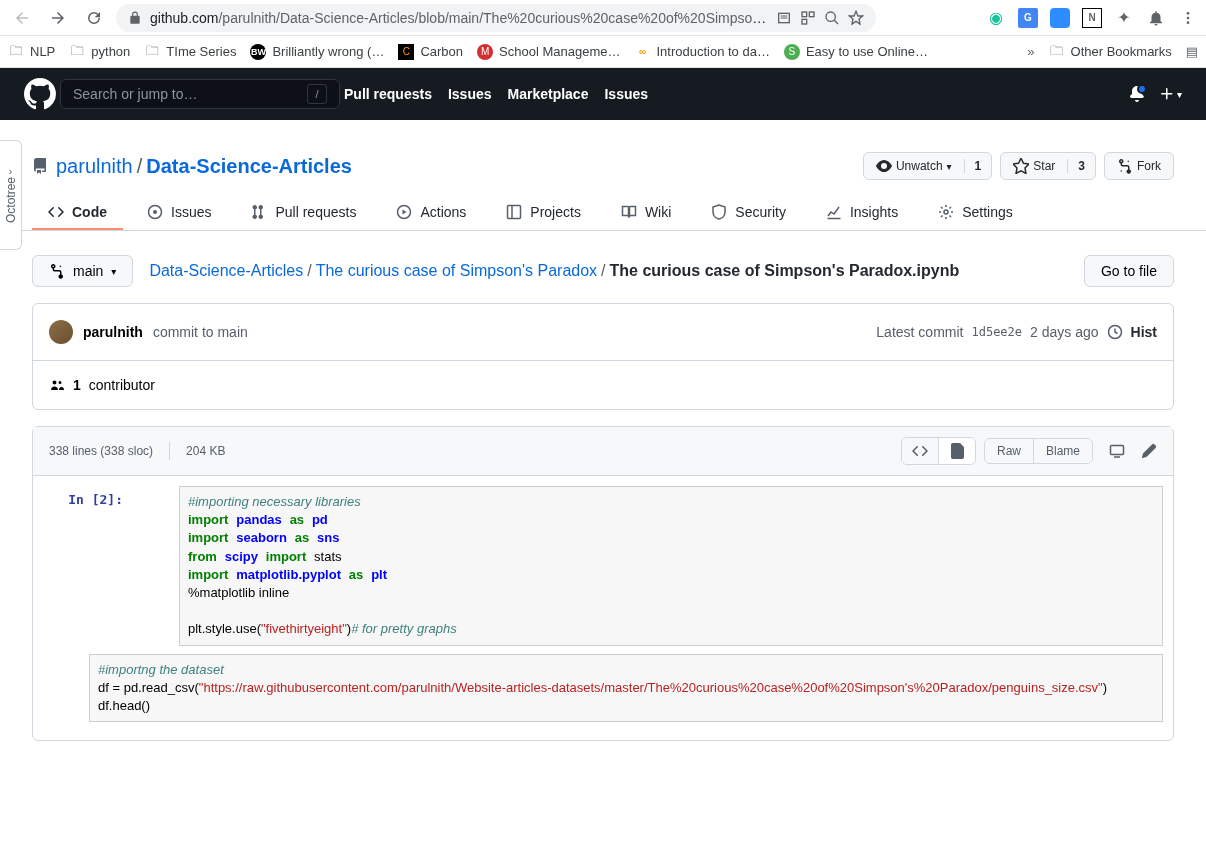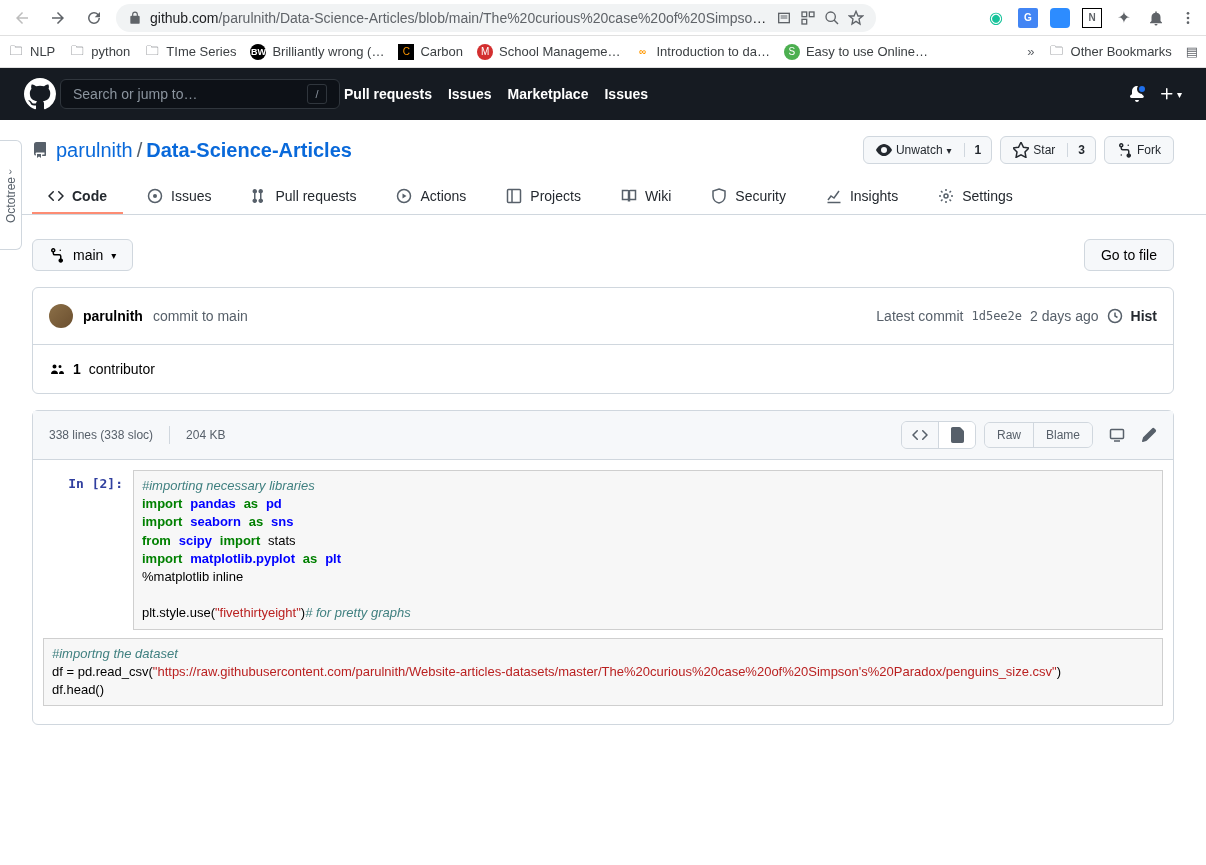--- a/index.html
+++ b/index.html
@@ -34,21 +34,21 @@
 .gh-search-text { flex: 1; }
 .gh-slash { width: 20px; height: 20px; border: 1px solid #30363d; border-radius: 3px; display: flex; align-items: center; justify-content: center; font-size: 11px; color: #8b949e; }
 .gh-nav { display: flex; gap: 16px; }
 .gh-nav a { color: #fff; font-size: 14px; font-weight: 600; text-decoration: none; }
 .gh-header-right { margin-left: auto; display: flex; align-items: center; gap: 14px; }
 .gh-bell { position: relative; color: #fff; }
 .gh-bell-dot { position: absolute; top: -2px; right: -2px; width: 10px; height: 10px; background: #1f6feb; border: 2px solid #161b22; border-radius: 50%; }
 .gh-plus { color: #fff; display: flex; align-items: center; gap: 2px; }
 
 
-.repo-header { padding: 16px 32px 0; border-bottom: 1px solid #d0d7de; }
+.repo-header { padding: 32px 32px 0; border-bottom: 1px solid #d0d7de; }
 .repo-title-row { display: flex; align-items: center; gap: 8px; margin-bottom: 16px; }
 .repo-icon { color: #57606a; }
 .repo-path { font-size: 20px; }
 .repo-path a { color: #0969da; text-decoration: none; }
 .repo-path .sep { color: #57606a; margin: 0 4px; }
 .repo-name { font-weight: 600; }
 .repo-actions { margin-left: auto; display: flex; gap: 8px; }
 .repo-btn { height: 28px; border: 1px solid #d0d7de; border-radius: 6px; background: #f6f8fa; display: flex; align-items: center; font-size: 12px; color: #24292f; }
 .repo-btn-main { padding: 0 12px; display: flex; align-items: center; gap: 4px; }
 .repo-btn-count { padding: 0 10px; border-left: 1px solid #d0d7de; font-weight: 600; }
@@ -91,21 +91,21 @@
 .toolbar-btn:first-child { border-left: none; }
 .toolbar-btn.active { background: #fff; }
 .toolbar-icon-btn { padding: 5px 10px; display:flex;align-items:center;}
 .toolbar-single { margin-left: 16px; color: #57606a; cursor:pointer; }
 
 
 .notebook { padding: 10px; }
 .nb-cell { display: flex; margin-bottom: 8px; }
 .nb-prompt { width: 90px; text-align: right; padding: 6px 10px 0 0; font-family: ui-monospace, monospace; font-size: 13px; font-weight: bold; color: #303f9f; flex-shrink: 0; }
 .nb-prompt.out { color: #d32f2f; }
-.nb-code { flex: 1; border: 1px solid #cfcfcf; background: #f7f7f7; padding: 6px 8px; font-family: ui-monospace, monospace; font-size: 13px; line-height: 1.4; white-space: pre-wrap; word-break: break-all; }
+.nb-code { flex: 1; border: 1px solid #cfcfcf; background: #f7f7f7; padding: 6px 8px; font-family: ui-monospace, monospace; font-size: 13px; line-height: 1.4; white-space: pre-wrap; word-break: break-all; margin-left: 46px; }
 .nb-output { flex: 1; padding: 4px 0; }
 .c-comment { color: #408080; font-style: italic; }
 .c-keyword { color: #008000; font-weight: bold; }
 .c-name { color: #0000ff; font-weight: bold; }
 .c-string { color: #ba2121; }
 
 
 .df-table { border-collapse: collapse; font-size: 13px; }
 .df-table th, .df-table td { border: 1px solid #000; padding: 4px 8px; text-align: left; }
 .df-table th { font-weight: bold; }
@@ -354,20 +354,23 @@
 
 <div class="file-view">
   <div class="file-nav-row">
     <div class="branch-btn">
       <svg width="16" height="16" viewBox="0 0 16 16">
           <path fill="currentColor" d="M5 3.25a.75.75 0 11-1.5 0 .75.75 0 011.5 0zm0 2.122a2.25 2.25 0 10-1.5 0v.878A2.25 2.25 0 005.75 8.5h4.5a.75.75 0 01.75.75v2.128a2.25 2.25 0 101.5 0V9.25a2.25 2.25 0 00-2.25-2.25h-4.5A.75.75 0 015 6.25v-.878zm7-2.122a.75.75 0 11-1.5 0 .75.75 0 011.5 0z"></path>
         </svg>
       <span>main</span>
       <span style="font-size:10px;">▾</span>
     </div>
+    <span class="breadcrumb">
+      <a>Data-Science-Articles</a><span class="sep">/</span><a>The curious case of Simpson's Paradox</a><span class="sep">/</span><span class="current">The curious case of Simpson's Paradox.ipynb</span>
+    </span>
     <div class="goto-btn">Go to file</div>
   </div>
 
   <div class="commit-box">
     <div class="commit-row">
       <div class="avatar"></div>
       <span class="commit-author">parulnith</span>
       <span class="commit-msg">commit to main</span>
       <div class="commit-right">
         <span>Latest commit</span>

